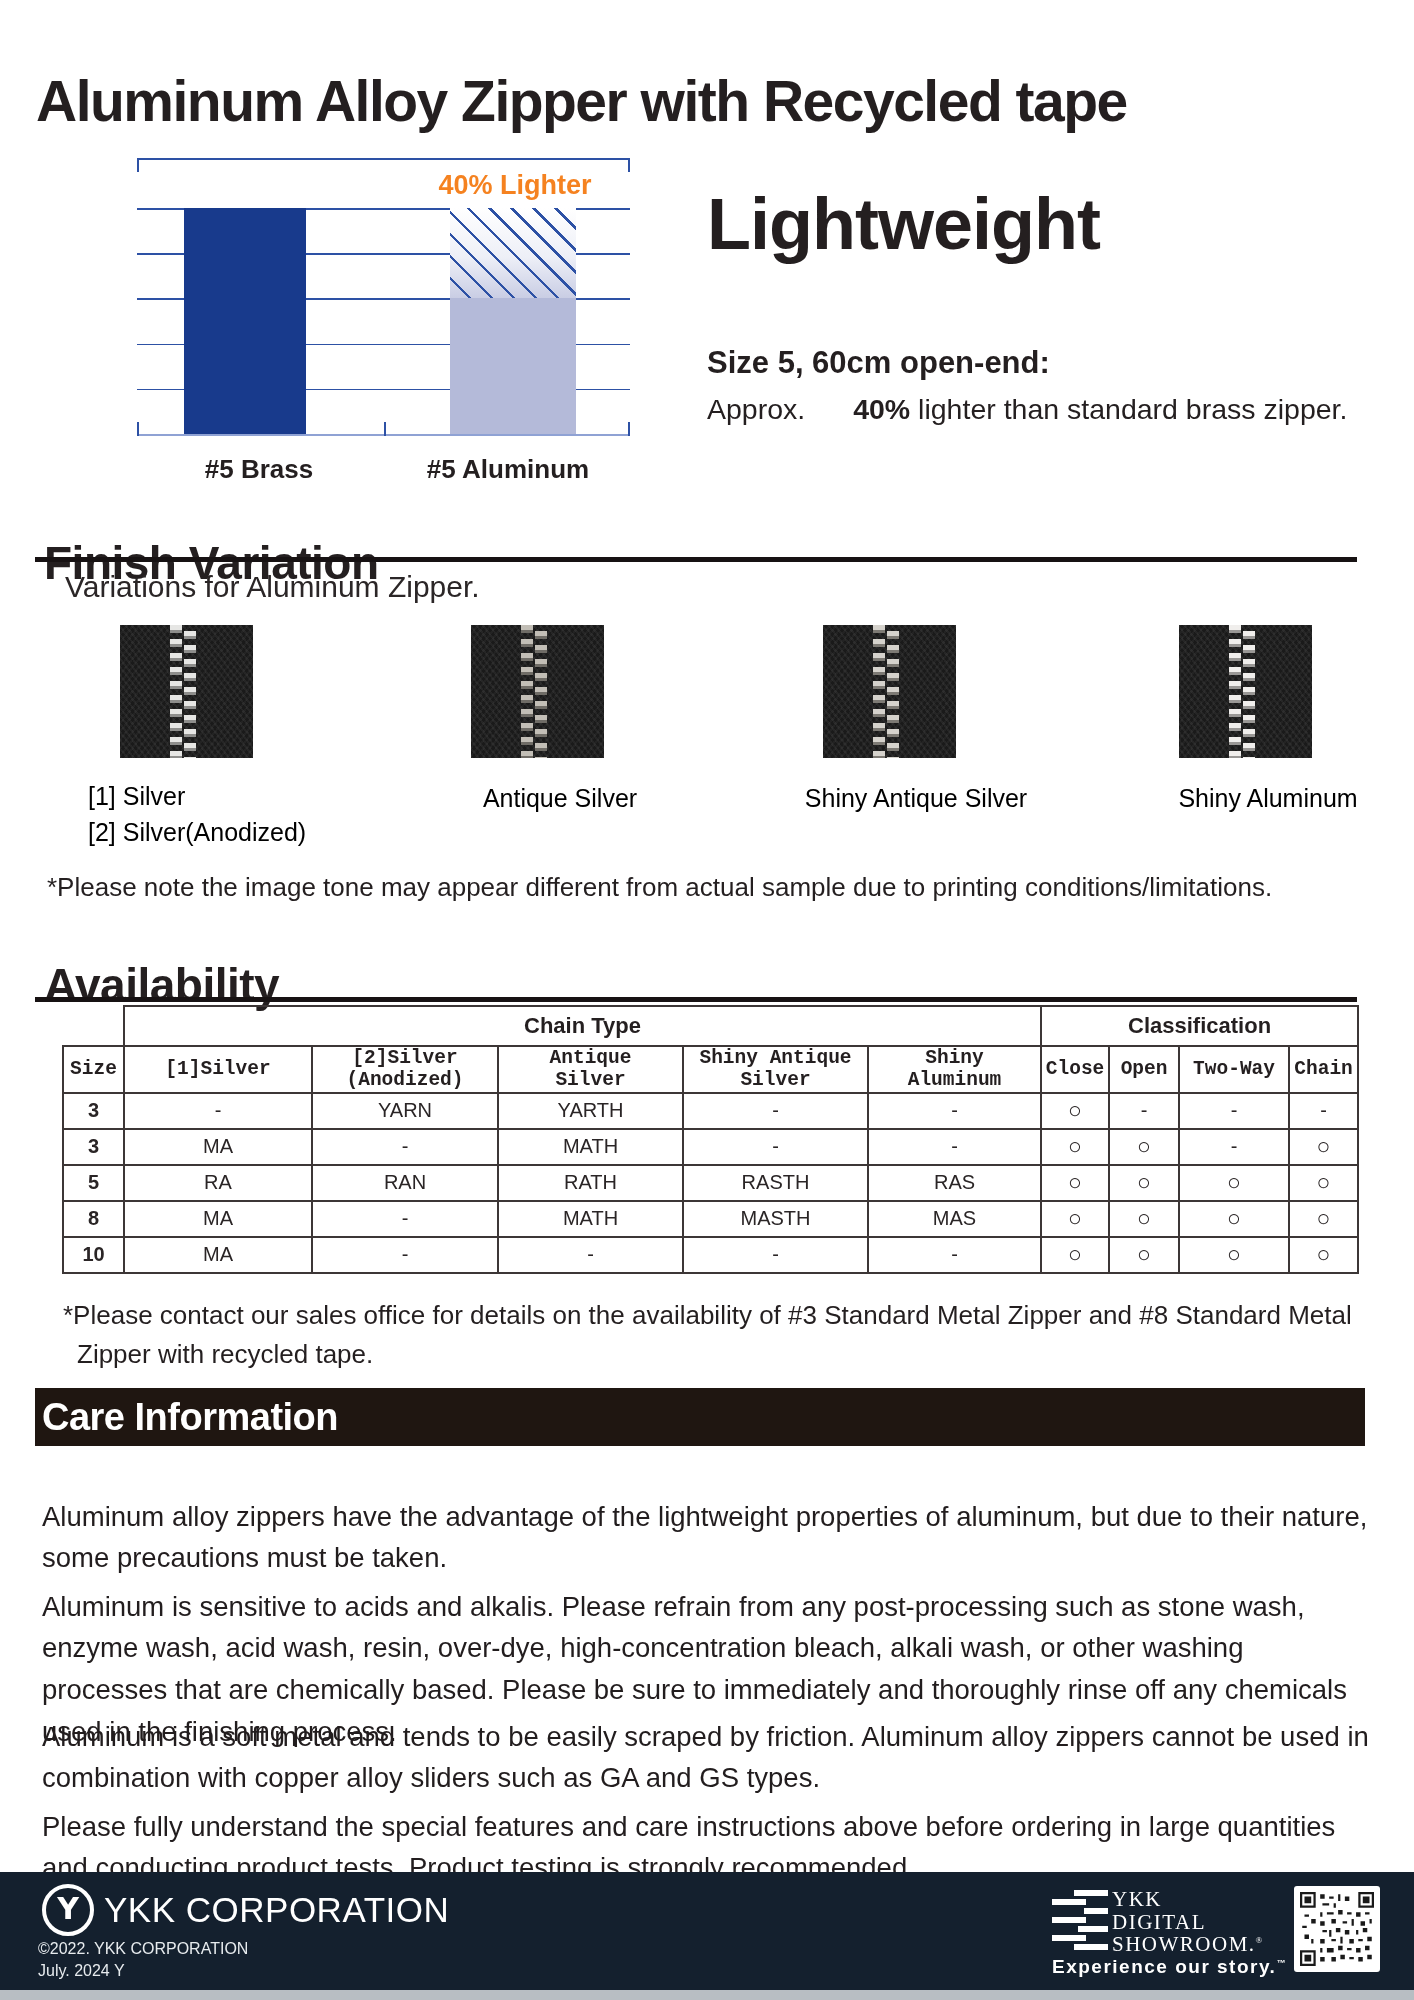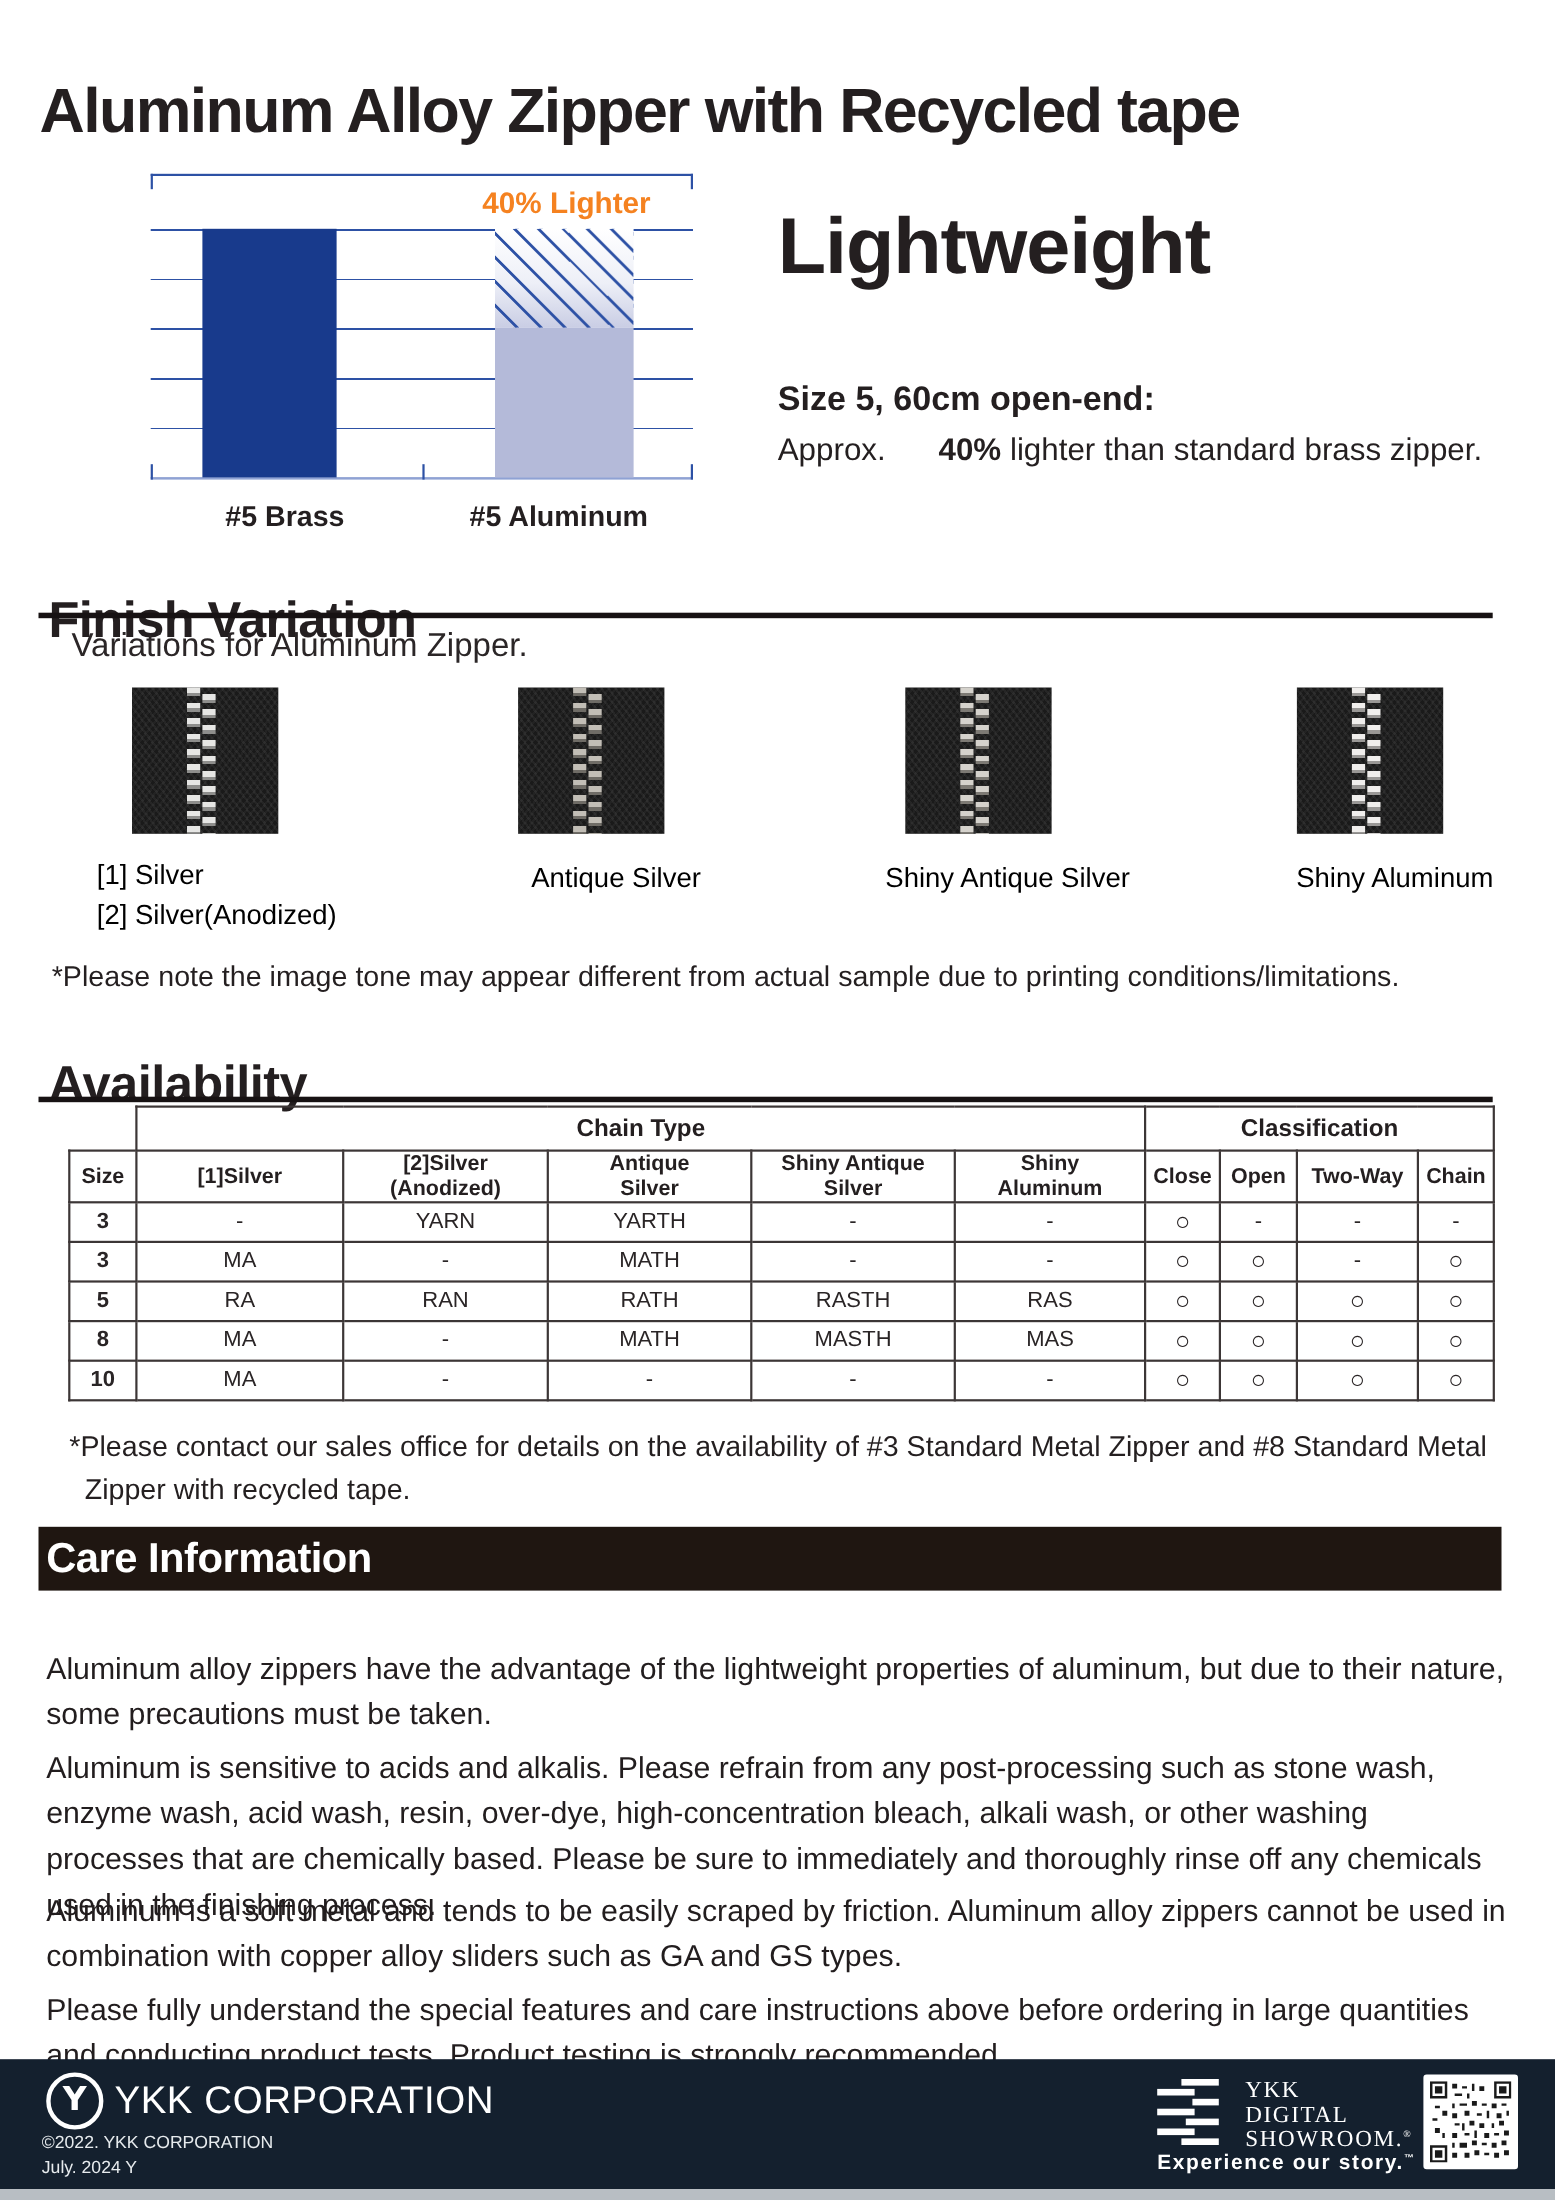--- a/index.html
+++ b/index.html
@@ -67,21 +67,21 @@
   .note{font-size:26px;font-weight:400;color:#241f20;padding-left:14px;text-indent:-14px;line-height:1.5;}
   .fv-note{left:47px;top:868px;width:1330px;}
 
   
   .av-head{left:44px;top:920px;}
   .av-divider{top:997px;}
   table.av{position:absolute;left:62px;top:1005px;width:1295px;border-collapse:collapse;table-layout:fixed;}
   table.av th,table.av td{border:2px solid #3c3636;text-align:center;vertical-align:middle;padding:0;}
   table.av .blank{border:none;}
   tr.gh{height:40px;} tr.gh th{font-size:22px;font-weight:700;}
-  tr.ch{height:44px;} tr.ch th{font-size:19.5px;font-weight:700;line-height:1.15;white-space:pre-line;}
+  tr.ch{height:44px;font-family:Liberation Mono, monospace;} tr.ch th{font-size:19.5px;font-weight:700;line-height:1.15;white-space:pre-line;}
   table.av tbody tr{height:36px;}
   table.av tbody td{font-size:20px;font-weight:400;color:#2a2526;}
   table.av tbody td:first-child{font-weight:700;}
   table.av tbody td.circ{font-size:23px;}
   .av-note{left:63px;top:1296px;width:1330px;}
 
   
   .care-banner{left:35px;top:1388px;width:1330px;height:58px;background:var(--banner);}
   .care-banner span{display:block;color:#ffffff;font-size:38px;font-weight:800;line-height:58px;padding-left:7px;letter-spacing:-0.5px;}
   .care-p{left:42px;width:1334px;font-size:27.5px;font-weight:400;line-height:1.52;color:#221d1e;}
@@ -89,21 +89,21 @@
 
   
   .footer{left:0;top:1872px;width:1414px;height:118px;background:var(--footer);color:#fff;}
   .bottom-strip{left:0;top:1990px;width:1414px;height:10px;background:#b8bec3;}
   .ykk-mark{position:absolute;left:42px;top:12px;width:44px;height:44px;border:4px solid #fff;border-radius:50%;
             display:flex;align-items:center;justify-content:center;}
   .ykk-mark span{font-family:"DejaVu Sans",sans-serif;font-size:30px;font-weight:900;color:#fff;line-height:1;margin-top:-2px;}
   .ykk-name{position:absolute;left:104px;top:18px;font-size:35px;font-weight:400;letter-spacing:0.5px;color:#fff;}
   .copyright{position:absolute;left:38px;top:66px;font-size:16px;font-weight:300;line-height:1.35;color:#e7ebee;}
   .trademark{position:absolute;left:493px;top:28px;font-size:13.5px;font-weight:300;line-height:1.6;color:#eef2f4;white-space:pre;}
-  .showroom{position:absolute;left:1052px;top:16px;display:flex;gap:24px;}
+  .showroom{position:absolute;left:1052px;top:16px;display:flex;gap:4px;}
   .sr-bars{display:flex;flex-direction:column;gap:3px;width:56px;padding-top:2px;}
   .sr-bars i{display:block;height:6px;background:#fff;}
   .sr-bars i:nth-child(odd){align-self:flex-end;width:34px;}
   .sr-bars i:nth-child(even){align-self:flex-start;width:34px;}
   .sr-bars i:nth-child(3){width:24px;} .sr-bars i:nth-child(5){width:30px;}
   .sr-text{font-family:"Liberation Serif",serif;font-size:21px;line-height:1.08;letter-spacing:1.5px;color:#fff;}
   .sr-text sup{font-size:9px;}
   .sr-tag{position:absolute;left:1052px;top:84px;font-size:19px;font-weight:700;letter-spacing:1.5px;color:#fff;}
   .sr-tag sup{font-size:9px;}
   .qr{position:absolute;left:1294px;top:14px;width:86px;height:86px;background:#fff;border-radius:3px;padding:6px;box-sizing:border-box;}

